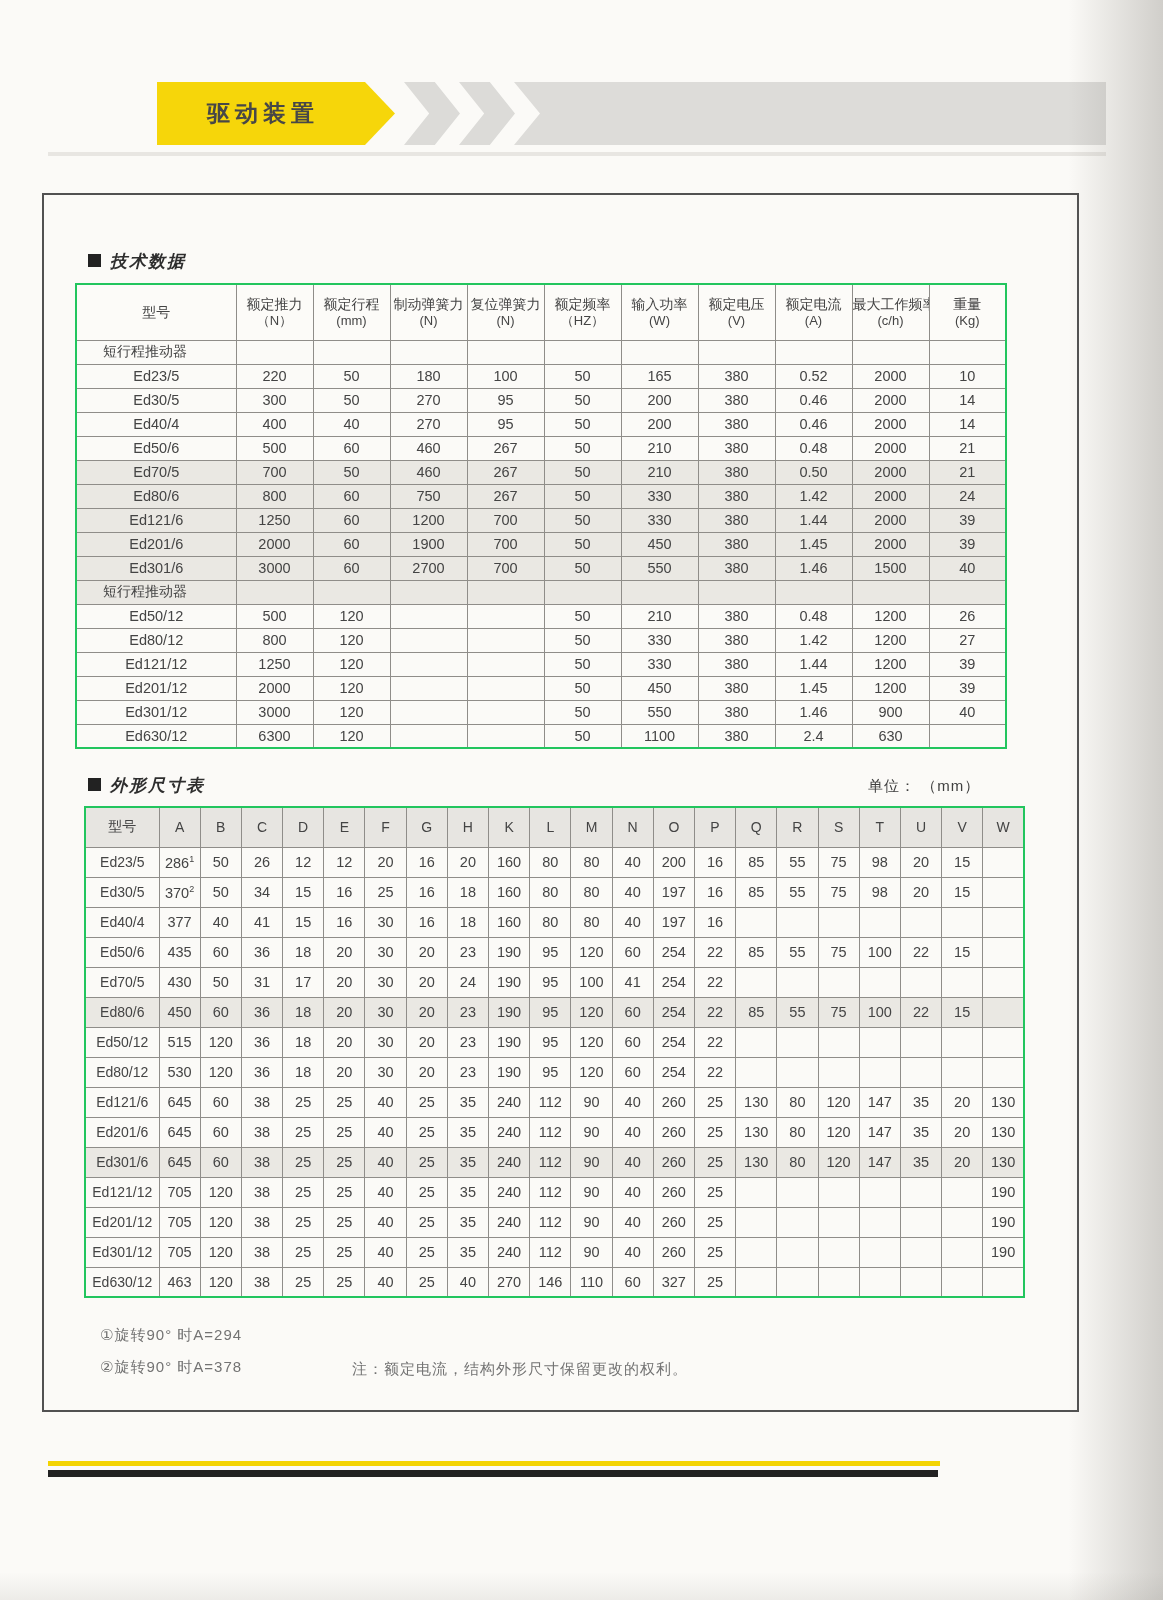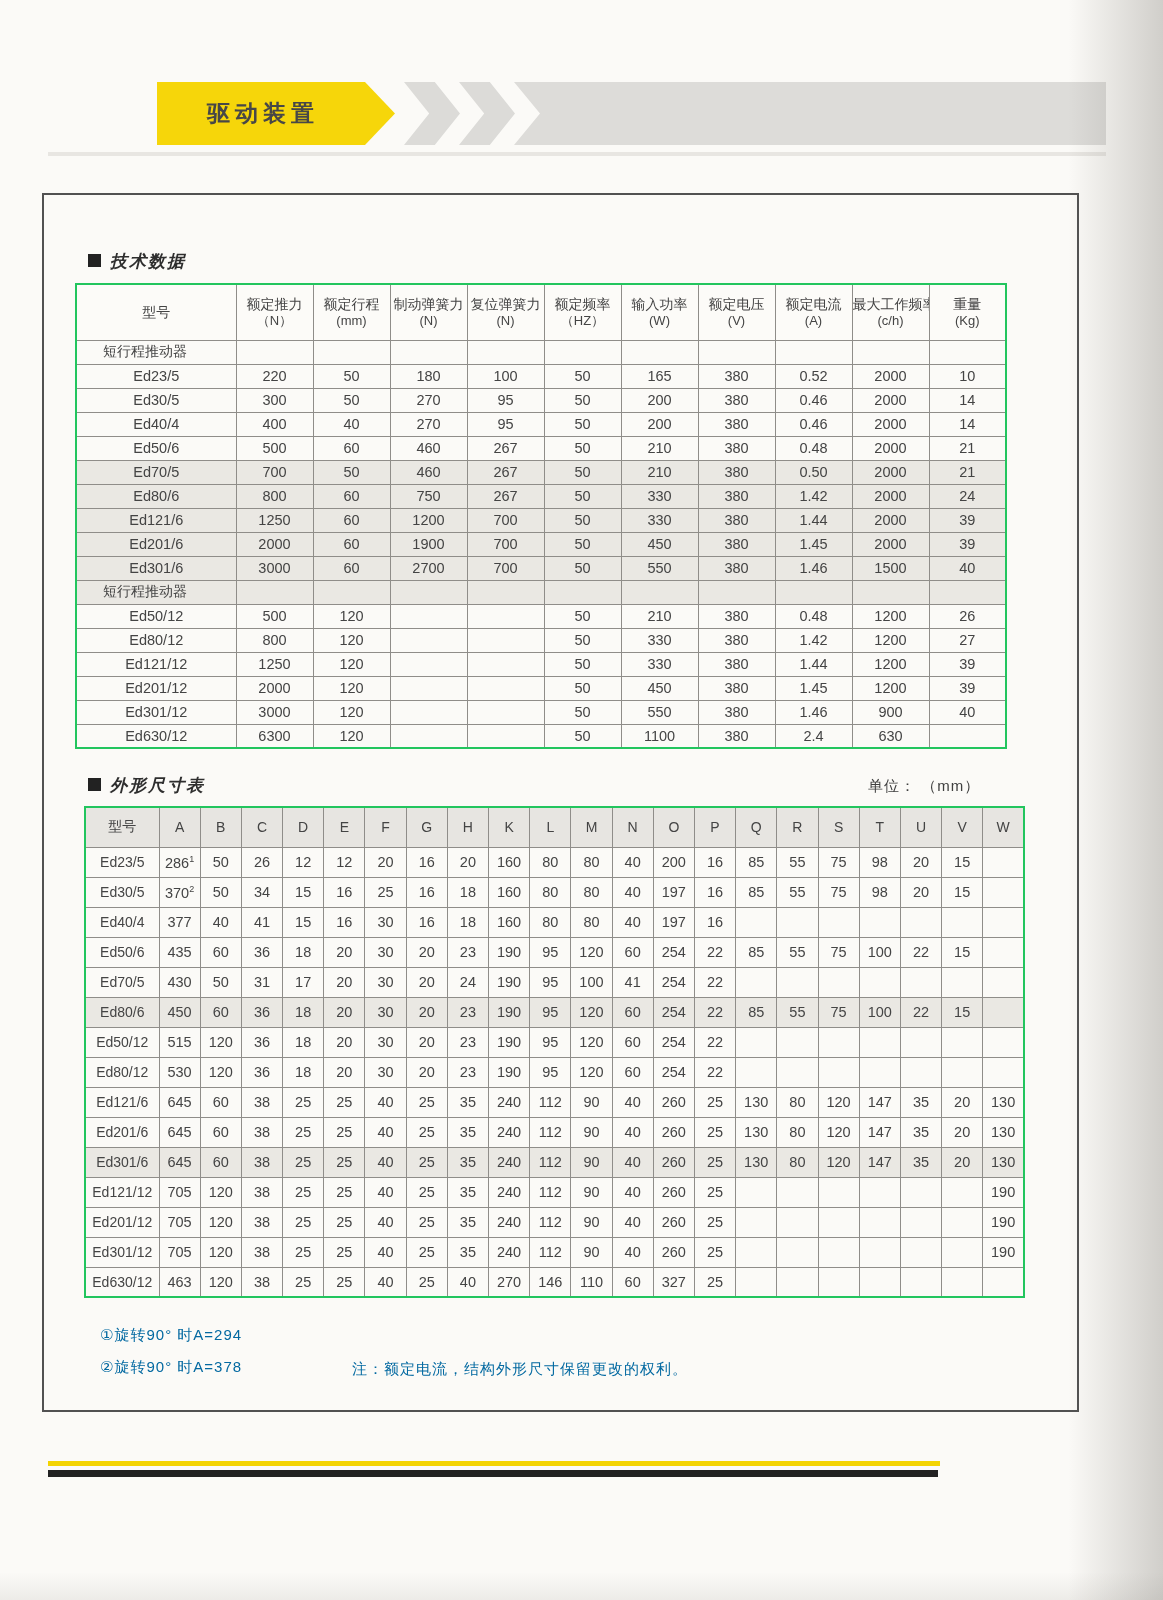--- a/index.html
+++ b/index.html
@@ -45,21 +45,21 @@
 
   .dim { left:84px; top:806px; width:941px; font-size:14px; }
   .dim th { height:40px; font-weight:normal; font-size:14px; background:#e7e5e1; }
   .dim td { height:30px; font-size:14.5px; }
   .dim td.model { font-size:14px; }
 
   tr.shade td { background:#eae8e3; }
   sup { font-size:9px; }
 
   
-  .fn { position:absolute; font-size:15px; color:#0369a1; letter-spacing:1px; }
+  .fn { position:absolute; font-size:15px; color:#737373; letter-spacing:1px; }
   .fn-1 { left:100px; top:1326px; }
   .fn-2 { left:100px; top:1358px; }
   .fn-note { left:352px; top:1360px; }
 
   
   .line-yellow { position:absolute; left:48px; top:1461px; width:892px; height:5px; background:#f3d402; }
   .line-black { position:absolute; left:48px; top:1470px; width:890px; height:7px; background:#222; }
 </style>
 </head>
 <body>

